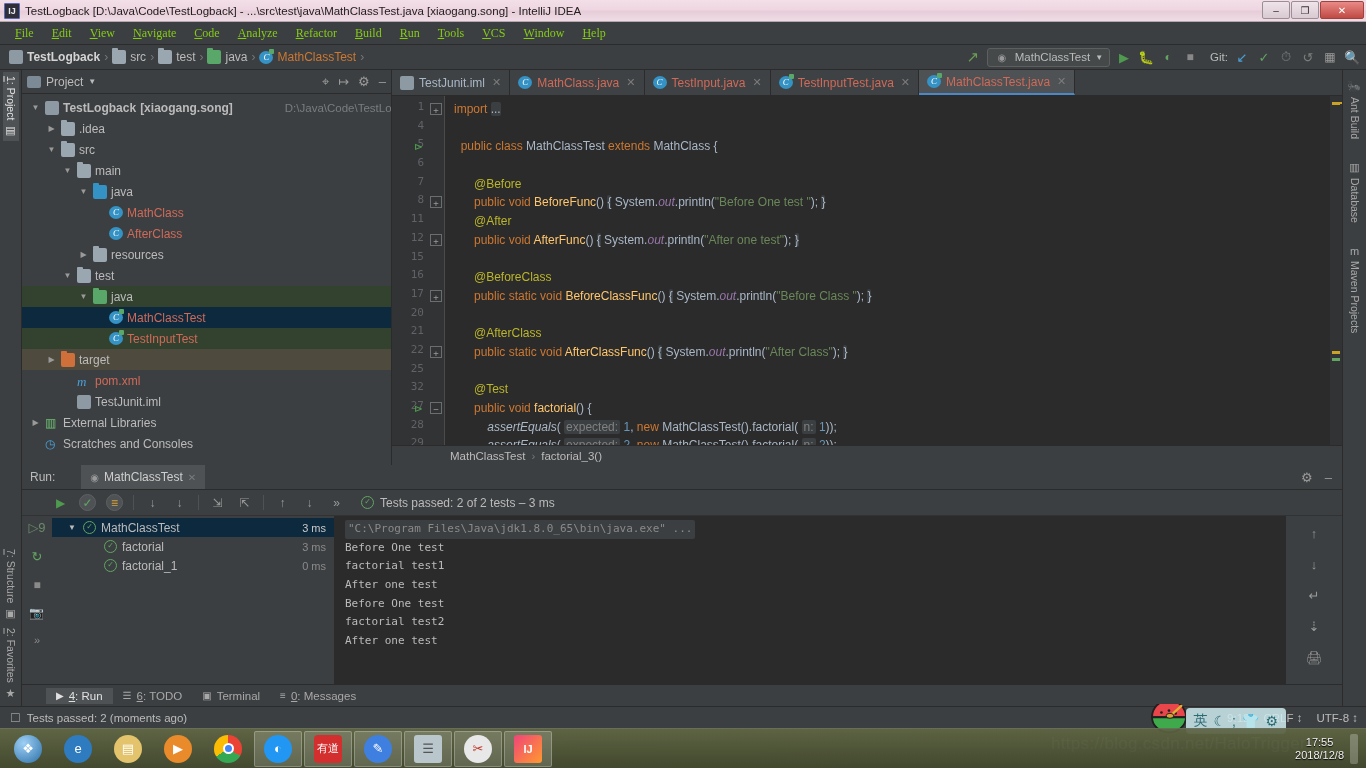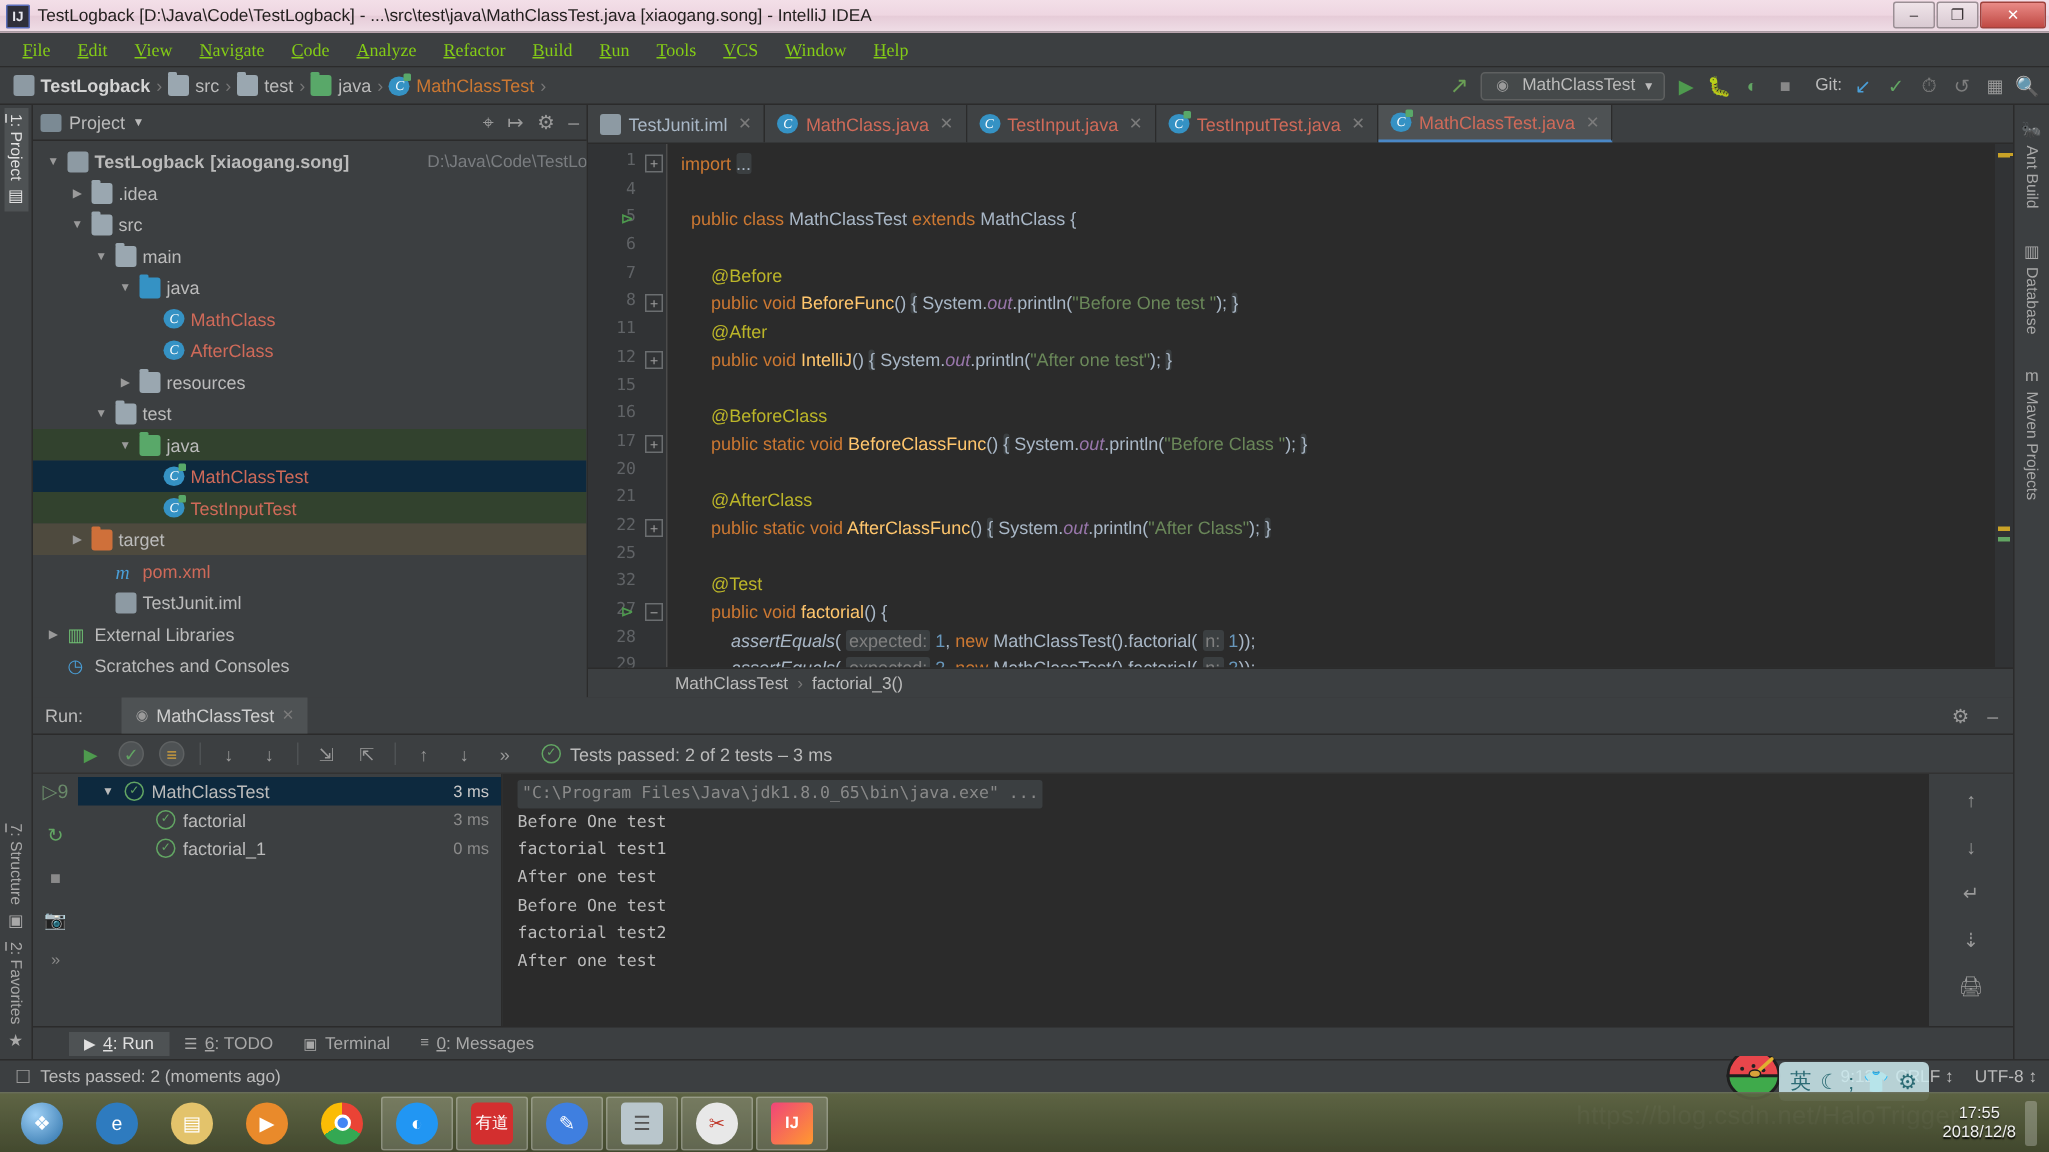--- a/index.html
+++ b/index.html
@@ -587,21 +587,21 @@
                   <div class="gline">29</div>
                 </div>
               <div class="code" id="code">
                   <div class="cline"><span class="kw">import</span><span> </span><span class="fold">...</span></div>
                   <div class="cline"></div>
                   <div class="cline"><span>  </span><span class="kw">public class </span><span>MathClassTest </span><span class="kw">extends </span><span>MathClass {</span></div>
                   <div class="cline"></div>
                   <div class="cline"><span class="ann">      @Before</span></div>
                   <div class="cline"><span>      </span><span class="kw">public void </span><span class="mth">BeforeFunc</span><span>() </span><span class="fold">{</span><span> System.</span><span class="fld">out</span><span>.println(</span><span class="str">"Before One test "</span><span>); </span><span class="fold">}</span></div>
                   <div class="cline"><span class="ann">      @After</span></div>
-                  <div class="cline"><span>      </span><span class="kw">public void </span><span class="mth">IntelliJ</span><span>() </span><span class="fold">{</span><span> System.</span><span class="fld">out</span><span>.println(</span><span class="str">"After one test"</span><span>); </span><span class="fold">}</span></div>
+                  <div class="cline"><span>      </span><span class="kw">public void </span><span class="mth">AfterFunc</span><span>() </span><span class="fold">{</span><span> System.</span><span class="fld">out</span><span>.println(</span><span class="str">"After one test"</span><span>); </span><span class="fold">}</span></div>
                   <div class="cline"></div>
                   <div class="cline"><span class="ann">      @BeforeClass</span></div>
                   <div class="cline"><span>      </span><span class="kw">public static void </span><span class="mth">BeforeClassFunc</span><span>() </span><span class="fold">{</span><span> System.</span><span class="fld">out</span><span>.println(</span><span class="str">"Before Class "</span><span>); </span><span class="fold">}</span></div>
                   <div class="cline"></div>
                   <div class="cline"><span class="ann">      @AfterClass</span></div>
                   <div class="cline"><span>      </span><span class="kw">public static void </span><span class="mth">AfterClassFunc</span><span>() </span><span class="fold">{</span><span> System.</span><span class="fld">out</span><span>.println(</span><span class="str">"After Class"</span><span>); </span><span class="fold">}</span></div>
                   <div class="cline"></div>
                   <div class="cline"><span class="ann">      @Test</span></div>
                   <div class="cline"><span>      </span><span class="kw">public void </span><span class="mth">factorial</span><span>() {</span></div>
                   <div class="cline"><span>          </span><span class="stat">assertEquals</span><span>( </span><span class="hint">expected:</span><span> </span><span class="num">1</span><span>, </span><span class="kw">new </span><span>MathClassTest().factorial( </span><span class="hint">n:</span><span> </span><span class="num">1</span><span>));</span></div>

